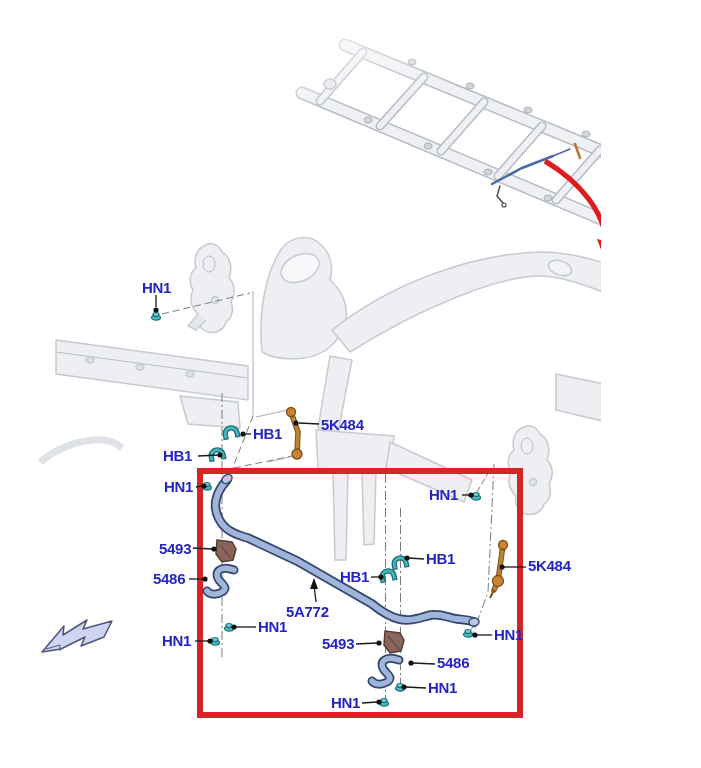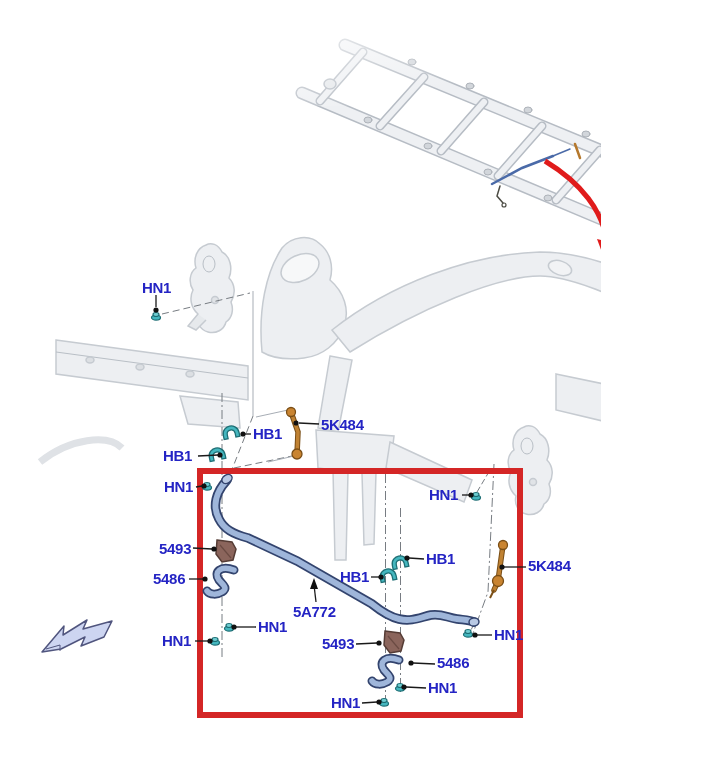--- a/index.html
+++ b/index.html
@@ -277,21 +277,21 @@
 <div class="callout" style="left:253px;top:426px;">HB1</div>
 <div class="callout" style="left:321px;top:417px;">5K484</div>
 <div class="callout" style="left:163px;top:448px;">HB1</div>
 <div class="callout" style="left:164px;top:479px;">HN1</div>
 <div class="callout" style="left:429px;top:487px;">HN1</div>
 <div class="callout" style="left:159px;top:541px;">5493</div>
 <div class="callout" style="left:426px;top:551px;">HB1</div>
 <div class="callout" style="left:340px;top:569px;">HB1</div>
 <div class="callout" style="left:153px;top:571px;">5486</div>
 <div class="callout" style="left:528px;top:558px;">5K484</div>
-<div class="callout" style="left:293px;top:604px;">5A772</div>
+<div class="callout" style="left:286px;top:604px;">5A772</div>
 <div class="callout" style="left:258px;top:619px;">HN1</div>
 <div class="callout" style="left:162px;top:633px;">HN1</div>
 <div class="callout" style="left:322px;top:636px;">5493</div>
 <div class="callout" style="left:494px;top:627px;">HN1</div>
 <div class="callout" style="left:437px;top:655px;">5486</div>
 <div class="callout" style="left:428px;top:680px;">HN1</div>
 <div class="callout" style="left:331px;top:695px;">HN1</div>
 
 </div>
 

